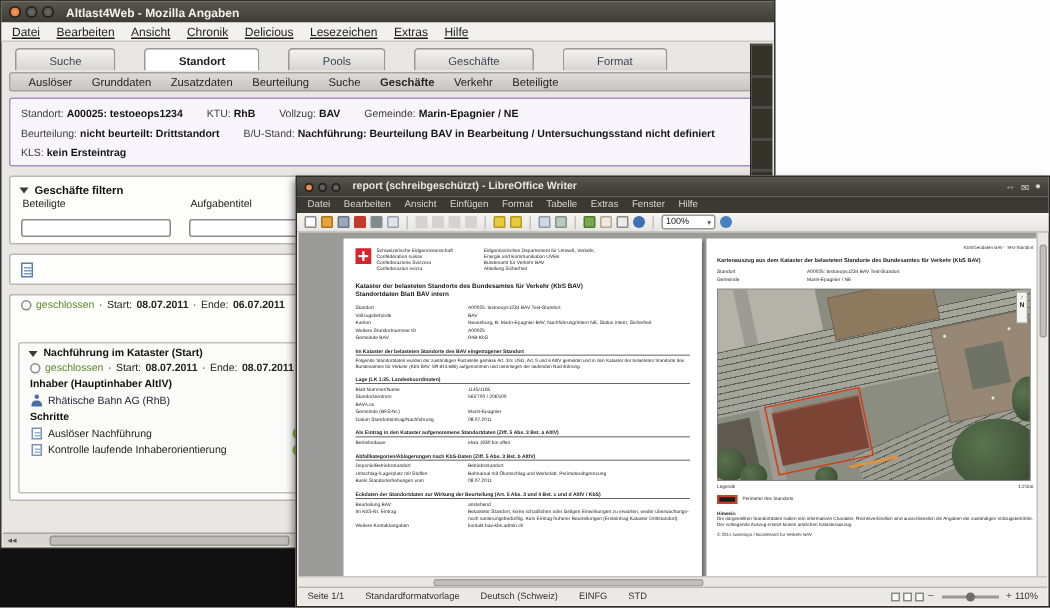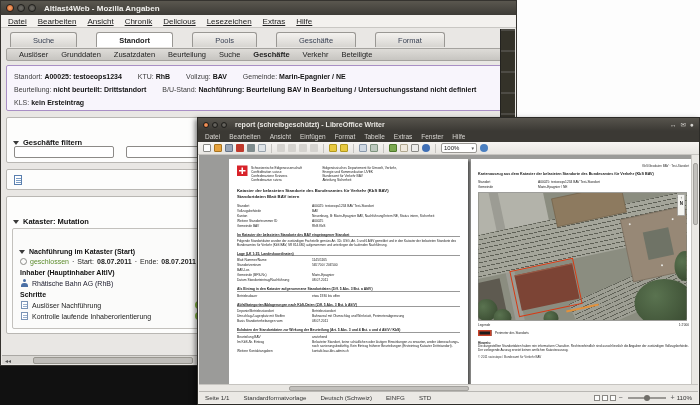--- a/index.html
+++ b/index.html
@@ -38,21 +38,21 @@
   .ibox { position:absolute; top:64px; left:5px; width:497px; height:46px;
     background:#f8f5fc; border:1px solid #a98fc5; border-radius:2px;
     padding:4px 7px; font-size:7px; color:#141414; }
   .ibox .ln { height:13px; line-height:13px; white-space:nowrap; overflow:hidden; }
   .ilab { color:#3c3c3c; margin-right:2px; }
   .ival { font-weight:bold; margin-right:14px; }
 
   .sbox { position:absolute; left:5px; width:210px; background:#fdfdfc;
     border:1px solid #b9b7b3; border-radius:2px; }
   .shead { display:flex; align-items:center; gap:4px; padding:4px 0 0 6px;
-    font-size:7.5px; font-weight:bold; color:#111;margin-top:16px; }
+    font-size:7.5px; font-weight:bold; color:#111; }
   .tri { width:0; height:0; border-left:3px solid transparent; border-right:3px solid transparent;
     border-top:4px solid #3a3a3a; }
   .sb-filter { top:116px; height:46px; }
   .flabels { position:relative; height:10px; font-size:7px; color:#222; margin-top:2px; }
   .flabels .l1 { position:absolute; left:8px; } .flabels .l2 { position:absolute; left:120px; }
   .inp { position:absolute; height:12px; background:#fff; border:1px solid #8c8a87; border-radius:2px; }
 
   .sb-docs { top:168px; height:21px; display:flex; align-items:center; gap:5px; padding-left:7px;
     font-size:7.5px; color:#1e1e1e; }
   .docicon { width:8px; height:10px; background:#fff; border:1px solid #5a7fae; position:relative; flex:none; }
@@ -258,24 +258,20 @@
     </div>
     <div class="inp" style="left:7px; top:28px; width:100px;"></div>
     <div class="inp" style="left:119px; top:28px; width:86px;"></div>
   </div>
 
   <div class="sbox sb-docs">
     <span class="docicon"></span>
   </div>
 
   <div class="sbox sb-kat">
-    <div class="shead">
-      <span class="tri"></span>
-      <span>Kataster: Mutation</span>
-    </div>
     <div class="statusline">
       <span class="gear"></span>
       <span class="stgreen">geschlossen</span>
       <span>·</span>
       <span>Start:</span>
       <span class="bdate">08.07.2011</span>
       <span>·</span>
       <span>Ende:</span>
       <span class="bdate">06.07.2011</span>
     </div>

